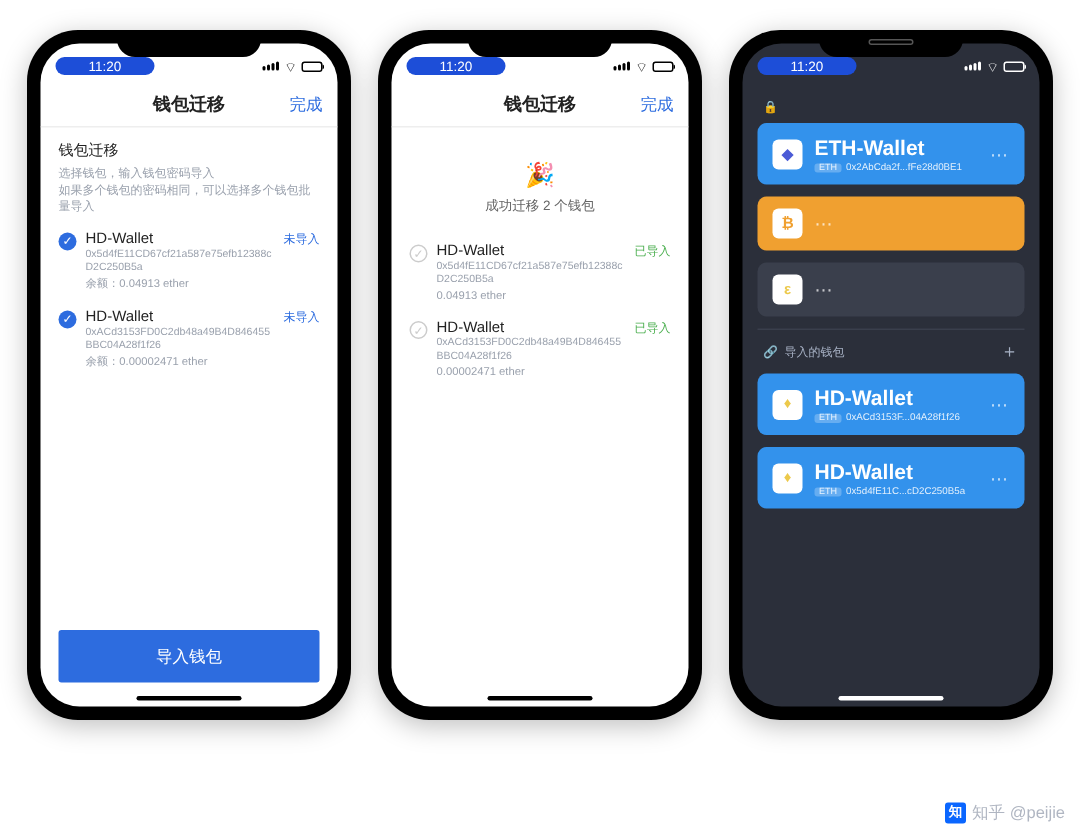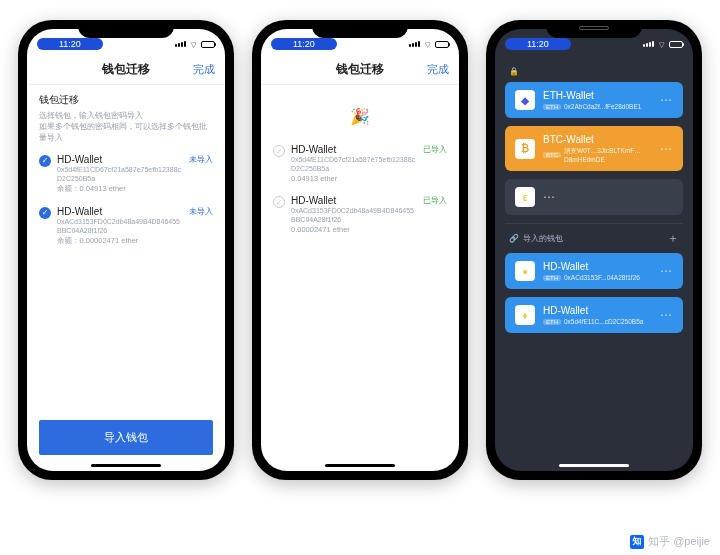--- a/index.html
+++ b/index.html
@@ -37,21 +37,21 @@
   .btn-primary { margin: auto 0 8px 0; background: #2d6cdf; color: #fff; text-align: center; padding: 10px; font-size: 11px; border-radius: 2px; }
   .success { text-align: center; padding: 14px 0 18px 0; }
   .success .ic { font-size: 16px; }
   .success .txt { font-size: 9px; color: #666; margin-top: 4px; }
   
   .sect-head { font-size: 8px; color: #a7b1c4; padding: 6px 4px; border-top: 1px solid #3a3f4c; display:flex; justify-content:space-between; align-items:center; }
   .sect-head.first { border-top: none; margin-top: 2px; }
   .card { border-radius: 6px; padding: 8px 10px; margin-bottom: 8px; display: flex; align-items: center; gap: 8px; position: relative; }
   .cicon { width: 20px; height: 20px; border-radius: 4px; background: #fff; display: flex; align-items: center; justify-content: center; font-size: 10px; font-weight: 700; flex-shrink: 0; }
   .cinfo { flex: 1; min-width: 0; }
-  .cname { font-size: 10px; color: #fff; font-weight: 400; }
+  .cname { font-size: 14px; color: #fff; font-weight: 700; }
   .caddr { font-size: 6.5px; color: rgba(255,255,255,.85); display: flex; align-items: center; gap: 3px; margin-top: 2px; }
   .tag { background: rgba(255,255,255,.25); padding: 0 3px; border-radius: 2px; font-size: 6px; }
   .more { color: rgba(255,255,255,.7); font-size: 12px; letter-spacing: 1px; }
   .dcontent { padding: 4px 10px; }
   .home-ind { position: absolute; bottom: 4px; left: 50%; transform: translateX(-50%); width: 70px; height: 3px; background: #000; border-radius: 2px; }
   .home-ind.dk { background: #fff; }
   .watermark { position: absolute; right: 10px; bottom: 6px; font-size: 11px; color: #b0b6c2; display: flex; align-items: center; gap: 4px; }
   .zhi-ic { width: 14px; height: 14px; background: #0a66ff; color: #fff; font-size: 9px; font-weight: 700; display: flex; align-items: center; justify-content: center; border-radius: 2px; }
   .cap { position: absolute; top: 6px; left: 50%; transform: translateX(-50%); width: 30px; height: 4px; border: 1px solid #555; border-radius: 3px; z-index: 6; }
 </style>
@@ -121,20 +121,21 @@
         </span>
       </div>
       <div class="nav">
         <span></span>
         <span class="title">钱包迁移</span>
         <span class="done">完成</span>
       </div>
       <div class="content">
         <div class="success">
           <div class="ic">🎉</div>
+          <div class="txt">成功迁移 2 个钱包</div>
         </div>
 
         <div class="witem">
           <span class="chk hollow">✓</span>
           <div class="winfo">
             <div class="wname">HD-Wallet</div>
             <div class="waddr">0x5d4fE11CD67cf21a587e75efb12388cD2C250B5a</div>
             <div class="wbal">0.04913 ether</div>
           </div>
           <span class="wstatus imported">已导入</span>
@@ -178,27 +179,20 @@
             <div class="caddr">
                 <span class="tag">ETH</span>
                 <span>0x2AbCda2f...fFe28d0BE1</span>
               </div>
           </div>
           <span class="more">⋯</span>
         </div>
 
         <div class="card" style="background:#f0a030">
           <div class="cicon" style="color:#f0a030">₿</div>
-          <div class="cinfo">
-            <div class="cname">BTC-Wallet</div>
-            <div class="caddr">
-                <span class="tag">BTC</span>
-                <span>消支W0T…3JtcBLTKmF…D8mHEdmDE</span>
-              </div>
-          </div>
           <span class="more">⋯</span>
         </div>
 
         <div class="card" style="background:#3a3f4c">
           <div class="cicon" style="color:#ecc94b">ε</div>
           <span class="more">⋯</span>
         </div>
 
         <div class="sect-head">
           <span style="display:flex;align-items:center;gap:4px;">

